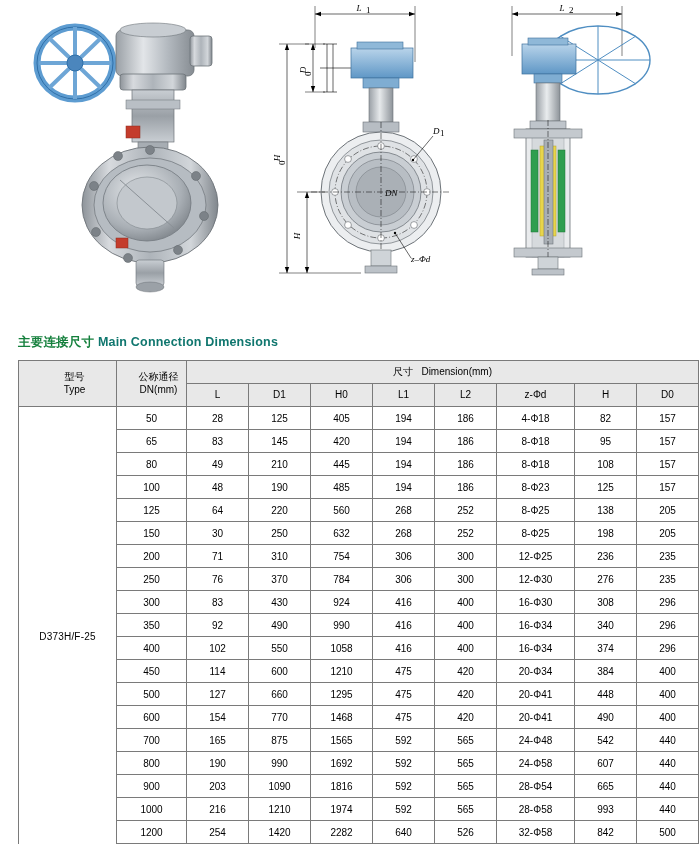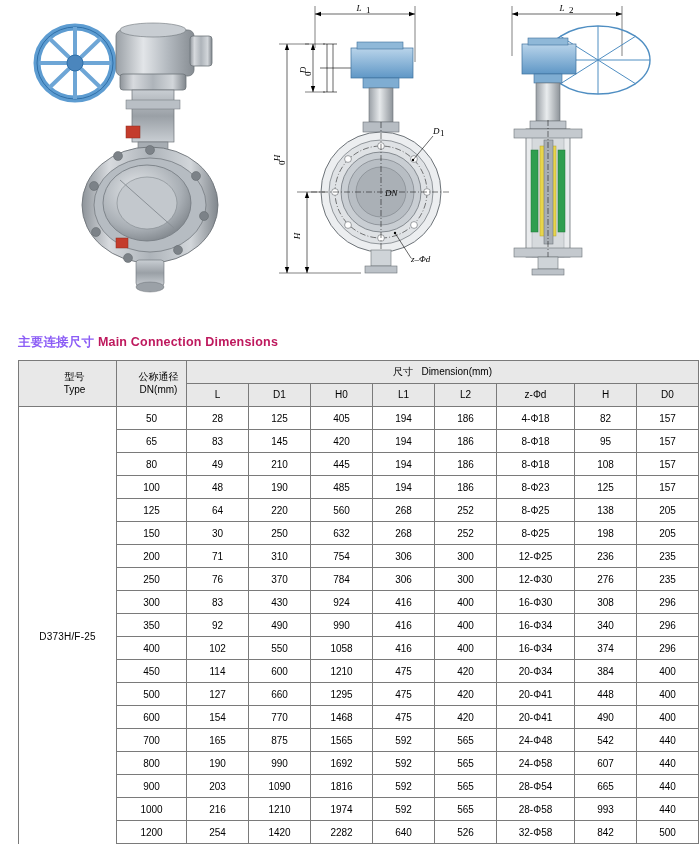--- a/index.html
+++ b/index.html
@@ -55,22 +55,22 @@
   
   .section-title {
     position: absolute;
     top: 334px;
     left: 18px;
     font-size: 12.5px;
     font-weight: bold;
     color: #1a1a8c;
     letter-spacing: 0.2px;
   }
-  .section-title .cn { color: #8b5cf6; }
-  .section-title .en { color: #be185d; }
+  .section-title .cn { color: #15803d; }
+  .section-title .en { color: #0f766e; }
 
   
   .table-wrap {
     position: absolute;
     top: 360px;
     left: 18px;
     width: 664px;
   }
   table.dims {
     border-collapse: collapse;

